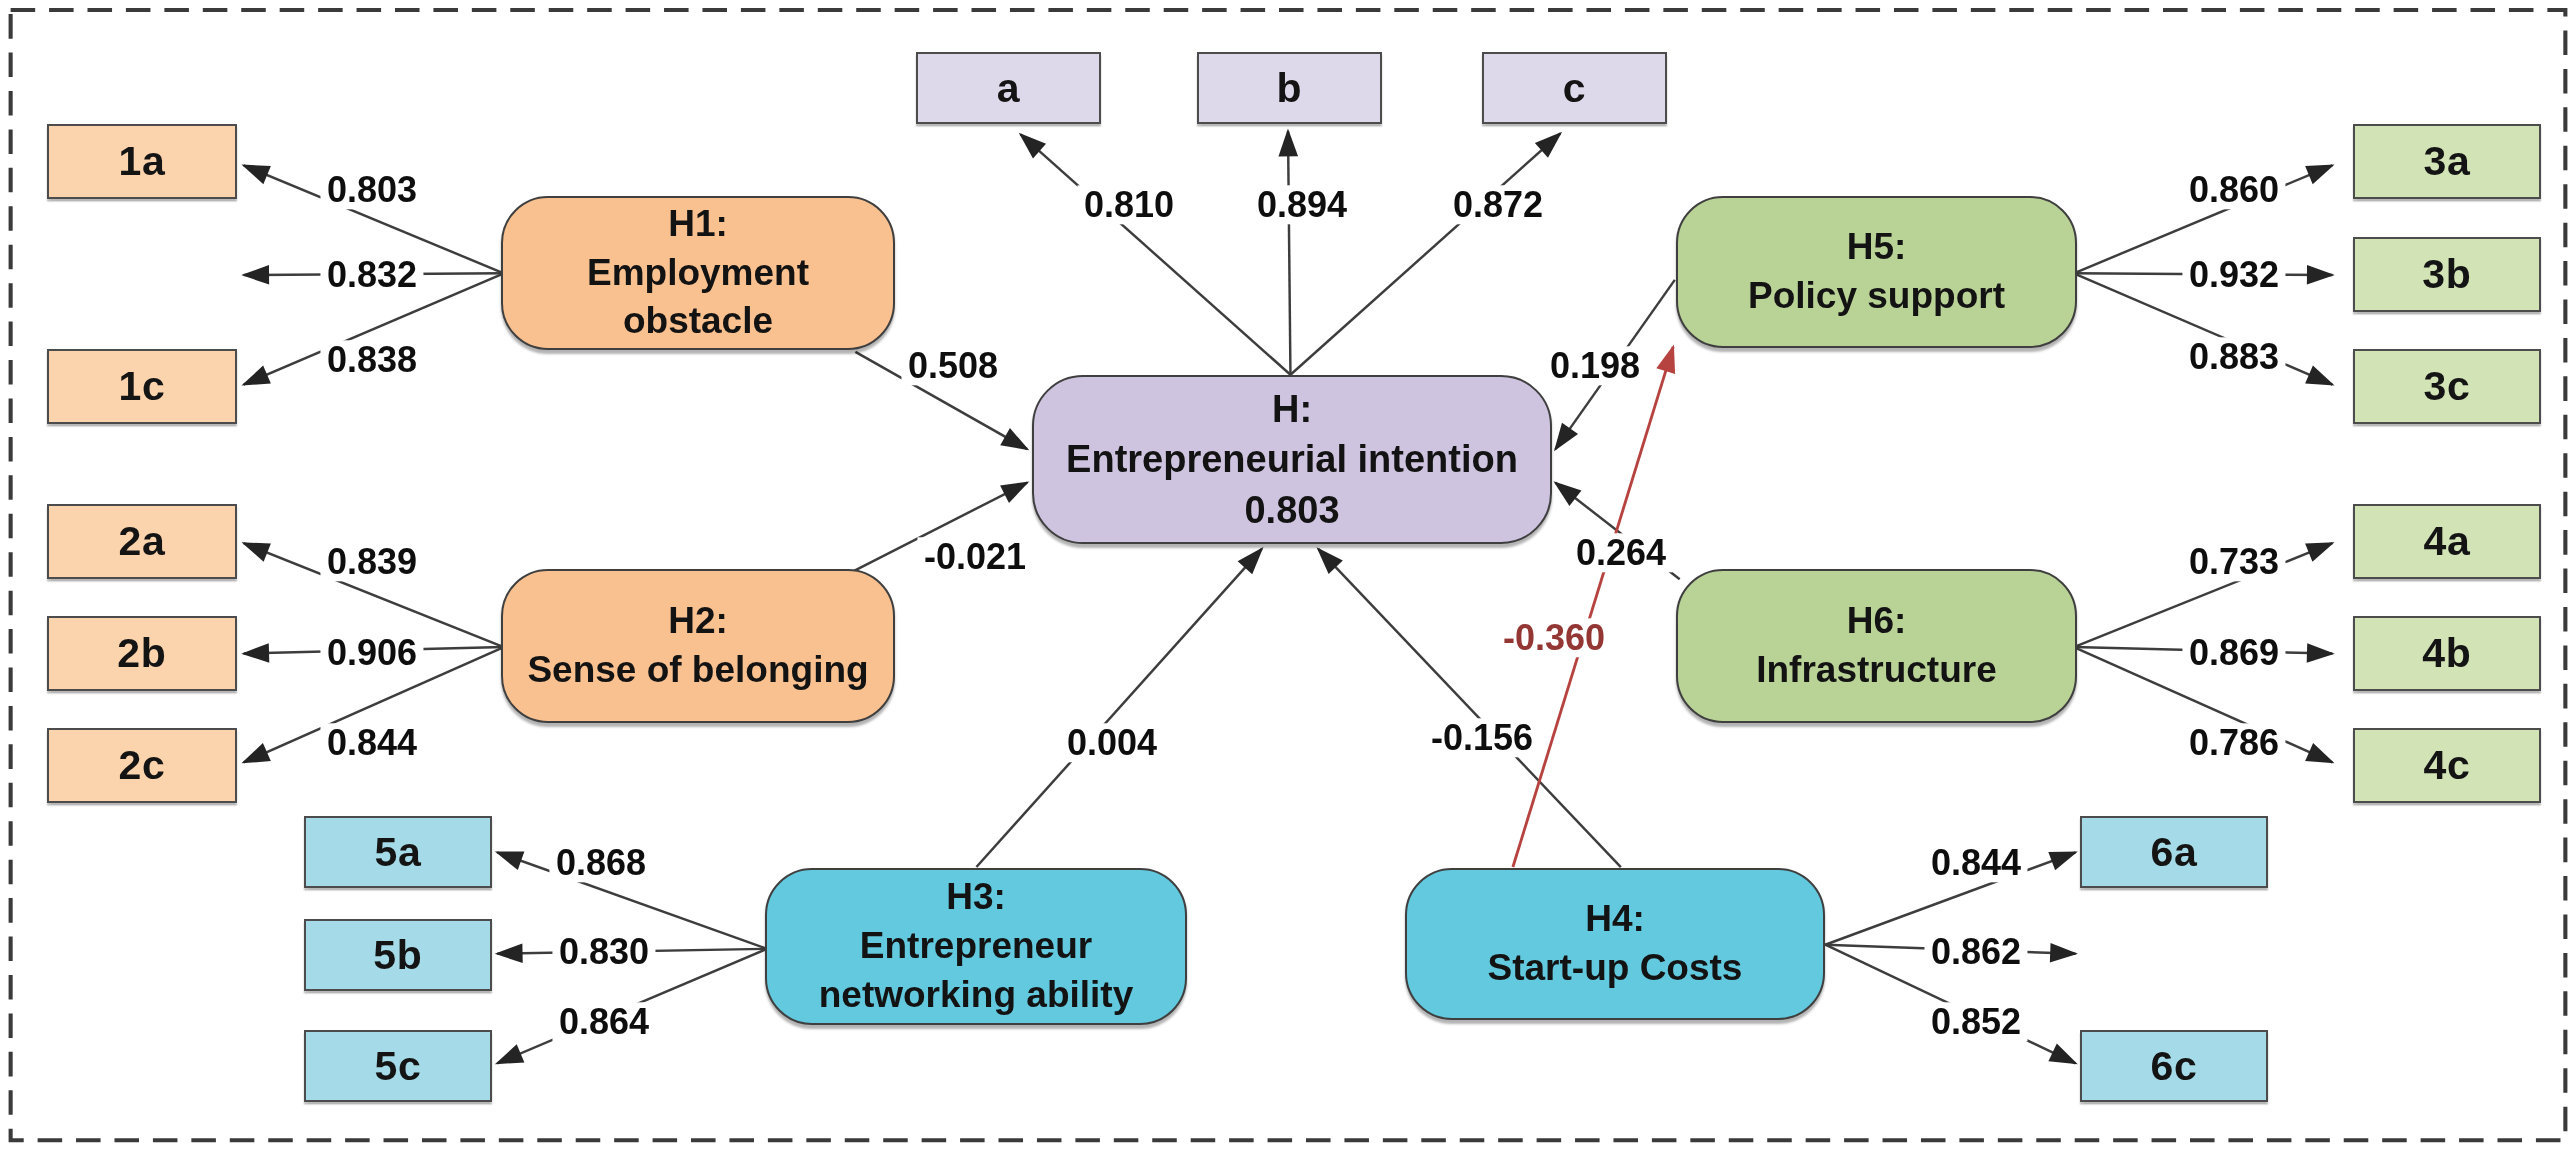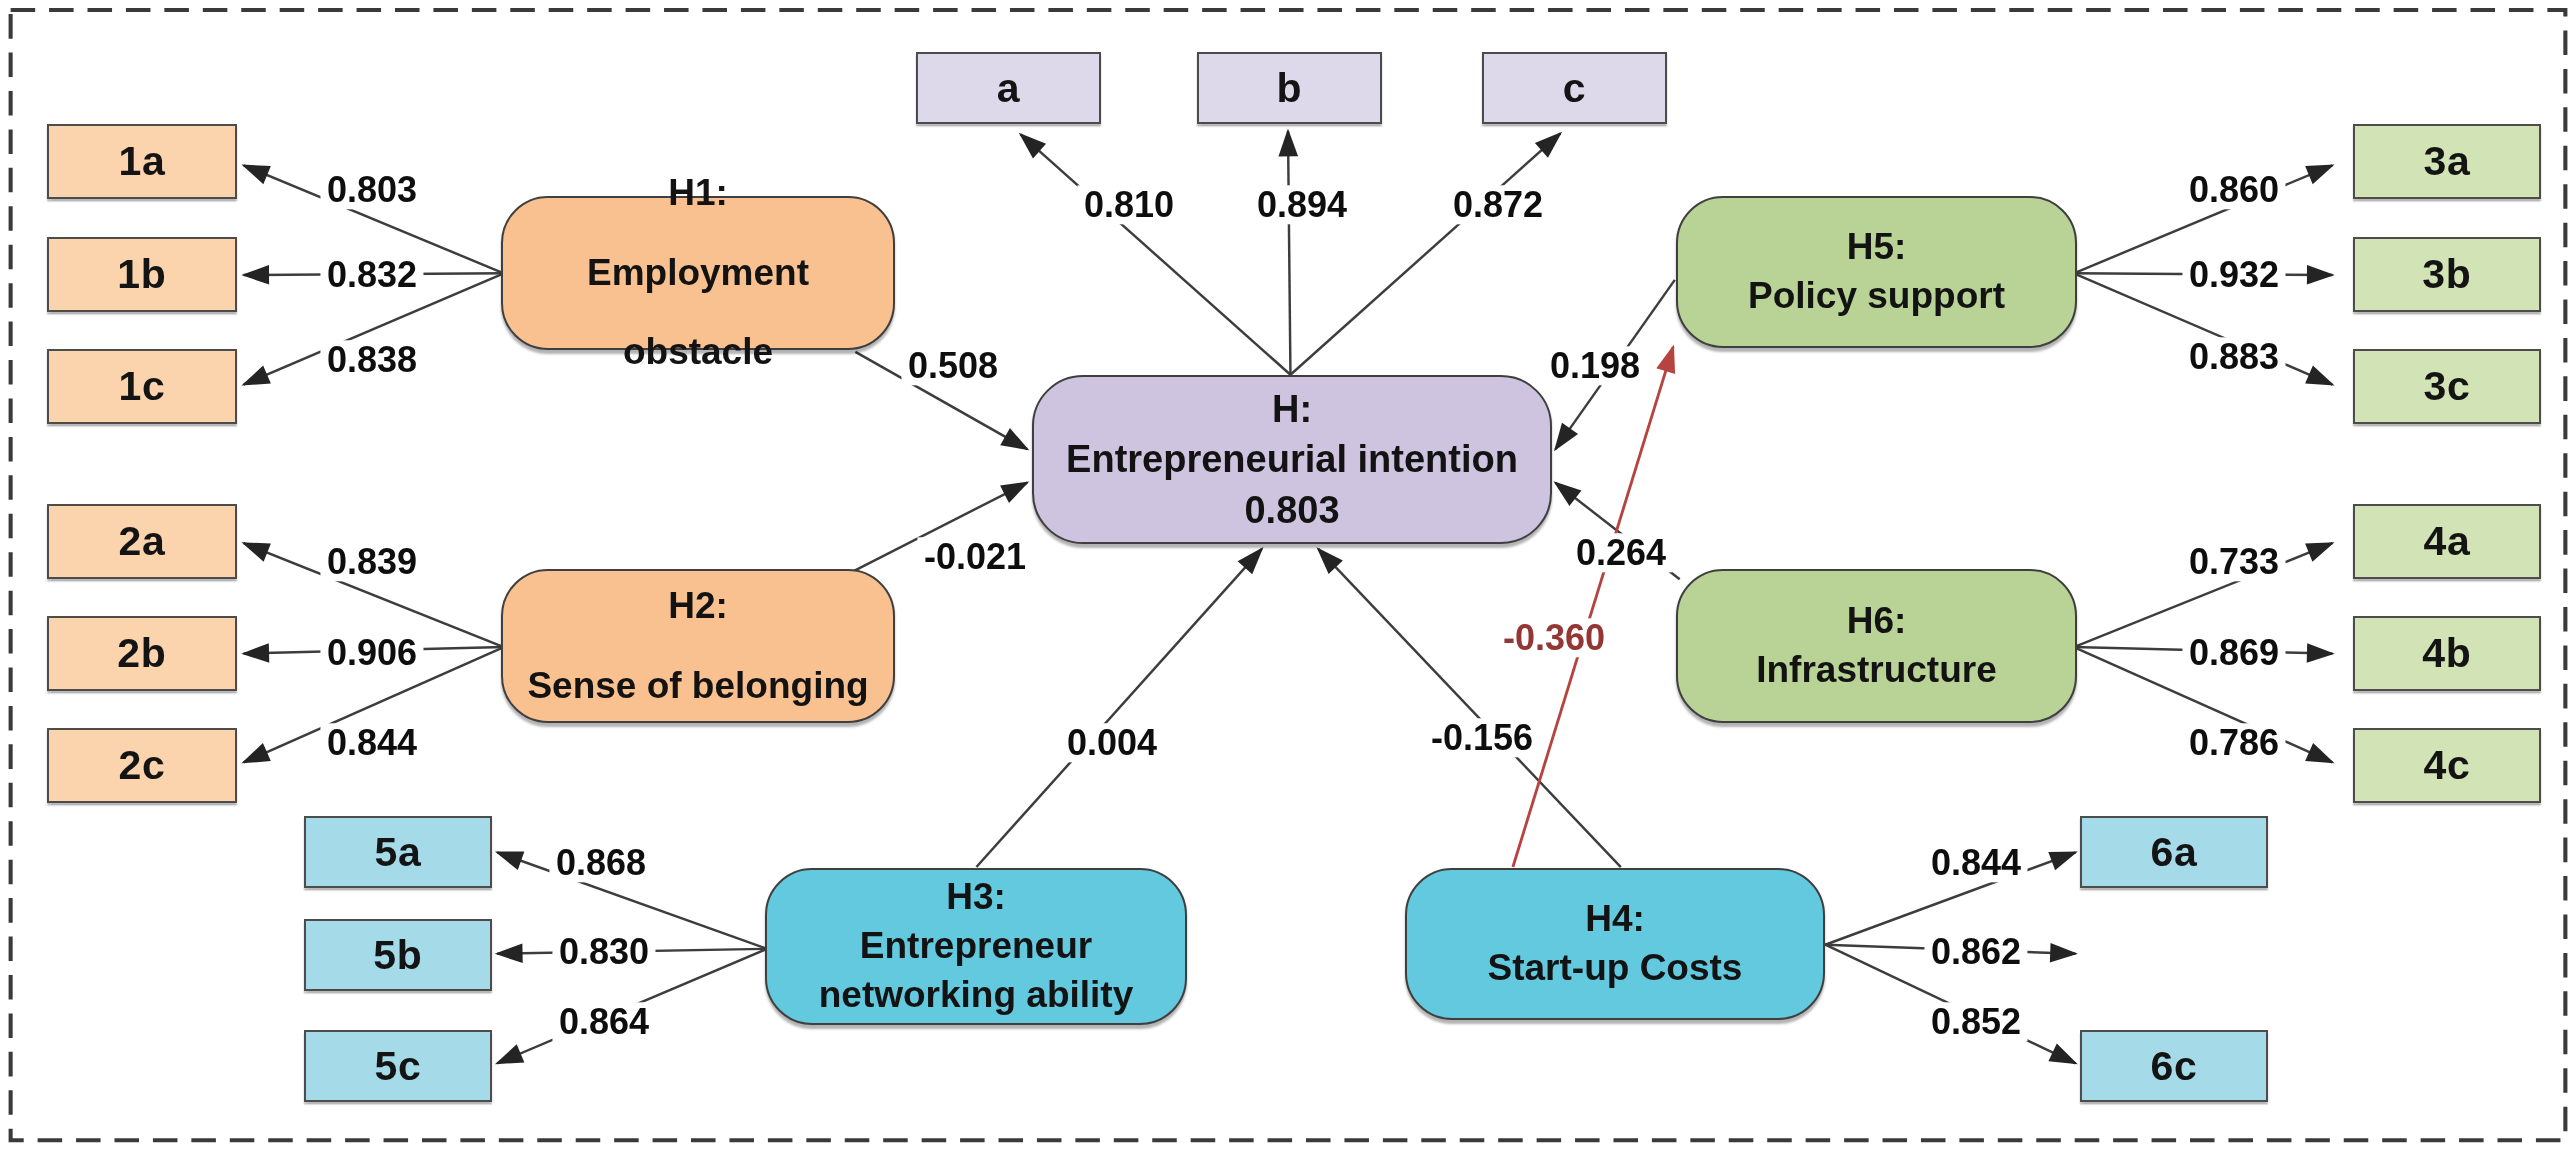--- a/index.html
+++ b/index.html
@@ -15,21 +15,21 @@
   }
   .box.orange{background:#FBD3AD;}
   .box.purple{background:#DED9EA;}
   .box.green {background:#D2E3B6;margin-left:16px;}
   .box.cyan  {background:#A5DBE9;}
   .latent{
     position:absolute;display:flex;flex-direction:column;align-items:center;justify-content:center;
     border:2.5px solid #3f3f3f;border-radius:47px;font-size:37px;font-weight:700;line-height:1.32;
     color:#131313;text-align:center;box-shadow:0 3.3px 2.5px rgba(0,0,0,0.30);box-sizing:border-box;
   }
-  .latent.orange{background:#FAC190;gap:31px;}
+  .latent.orange{background:#FAC190;}
   .latent.green {background:#B9D296;}
   .latent.cyan  {background:#62C9DF;}
   .latent.purple{background:#CEC4DF;border-radius:51px;font-size:38px;}
   .num{
     position:absolute;transform:translate(-50%,-50%);font-size:36px;font-weight:700;
     color:#0e0e0e;background:#ffffff;padding:0.8px 6.5px;line-height:1.05;white-space:nowrap;
   }
   .num.redval{color:#943634;}
 </style>
 </head>
@@ -98,23 +98,20 @@
   <div class="box purple" style="left:1197px;top:52px;width:185px;height:72px">
       <span>b</span>
     </div>
   <div class="box purple" style="left:1482px;top:52px;width:185px;height:72px">
       <span>c</span>
     </div>
 
   <div class="box orange" style="left:47px;top:124px;width:190px;height:75px">
       <span>1a</span>
     </div>
-  <div class="box orange" style="left:47px;top:237px;width:190px;height:75px">
-      <span>1b</span>
-    </div>
   <div class="box orange" style="left:47px;top:349px;width:190px;height:75px">
       <span>1c</span>
     </div>
   <div class="box orange" style="left:47px;top:504px;width:190px;height:75px">
       <span>2a</span>
     </div>
   <div class="box orange" style="left:47px;top:616px;width:190px;height:75px">
       <span>2b</span>
     </div>
   <div class="box orange" style="left:47px;top:728px;width:190px;height:75px">

